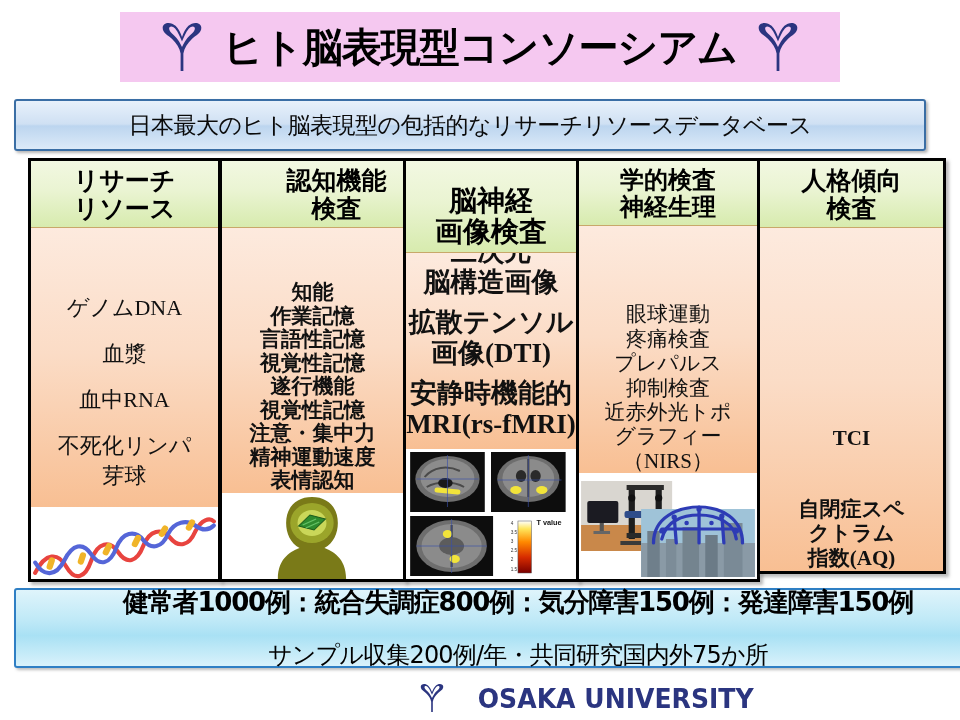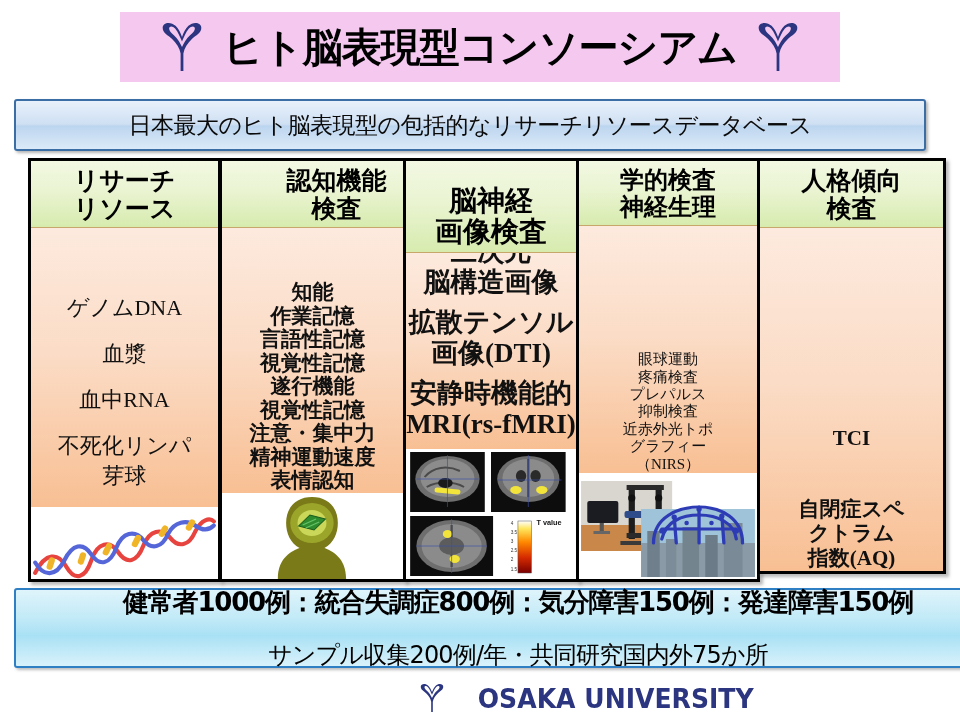--- a/index.html
+++ b/index.html
@@ -92,21 +92,21 @@
   #col-2 .col-image{height:86px;}
 
   #col-3{left:403px;width:170px;height:418px;}
   #col-3 .col-header{font-size:28px;padding-top:24px;}
   #col-3 .col-body{font-size:27px;line-height:1.15;padding-top:6px;font-weight:bold;}
   #col-3 .col-body .blk{margin-bottom:9px;}
   #col-3 .col-image{height:130px;}
 
   #col-4{left:576px;width:178px;height:418px;}
   #col-4 .col-header{font-size:24px;padding-top:6px;}
-  #col-4 .col-body{font-size:15px;line-height:1.16;padding-top:4px;}
+  #col-4 .col-body{font-size:21px;line-height:1.16;padding-top:4px;}
   #col-4 .col-image{height:106px;}
 
   #col-5{left:757px;width:183px;height:410px;}
   #col-5 .col-header{font-size:25px;padding-top:6px;}
   #col-5 .col-body{font-size:21px;line-height:1.18;padding-top:10px;}
   #col-5 .col-body .blk{margin-bottom:0;font-weight:bold;}
   #col-5 .spacer-s{height:20px;}
   #col-5 .spacer-l{height:26px;}
 
   

